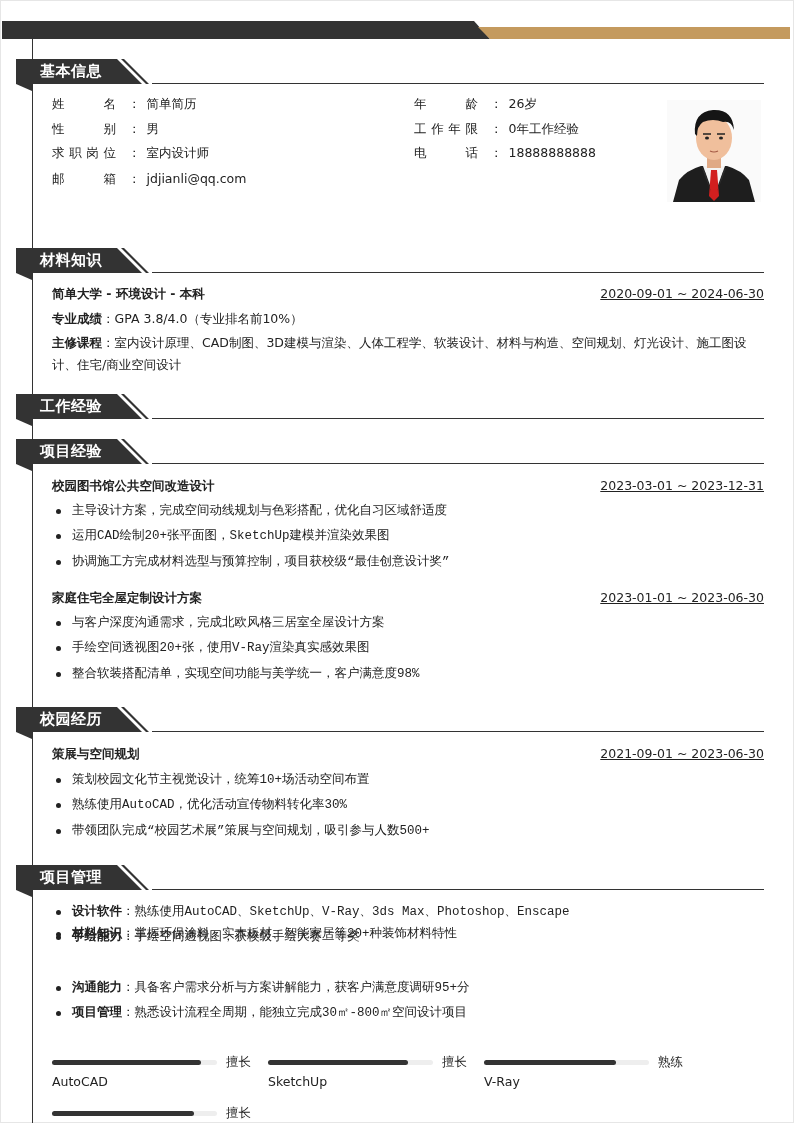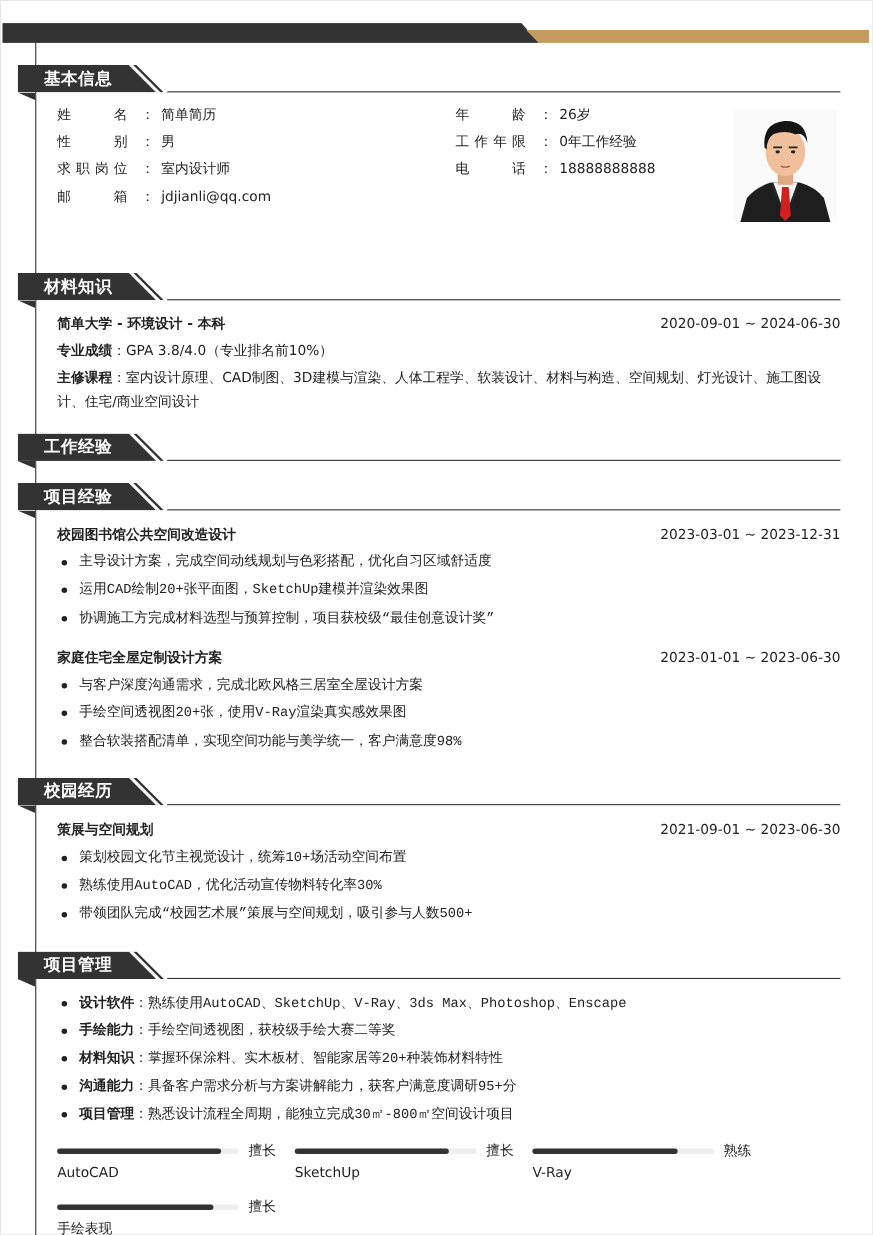--- a/index.html
+++ b/index.html
@@ -60,33 +60,33 @@
     width: 64px; display: flex; justify-content: space-between; margin-right: 12px;
   }
   .info-colon { margin-right: 6px; }
   .avatar {
     position: absolute; left: 667px; top: 100px; width: 94px; height: 102px;
     background: #f7f7f7; overflow: hidden;
   }
   .row {
     position: absolute; left: 52px; width: 712px; line-height: 18px;
   }
-  .row .date { position: absolute; right: 0; top: 0; }
+  .row .date { position: absolute; right: 0; top: 0; text-decoration: underline; }
   .b { font-weight: bold; }
   .bullet {
     position: absolute; left: 52px; width: 712px; line-height: 18px; padding-left: 20px;
     box-sizing: border-box;
     font-family: Liberation Mono, monospace;
   }
   .bullet::before {
     content: ""; position: absolute; left: 4px; top: 7px; width: 5px; height: 5px;
     border-radius: 50%; background: #222;
   }
   .skill {
-    position: absolute; width: 210px; height: 40px;
+    position: absolute; width: 210px; height: 40px; margin-top: 16px;
   }
   .skill-track {
     position: absolute; left: 0; top: 7px; width: 165px; height: 5px;
     background: #eeeeee; border-radius: 3px;
   }
   .skill-fill {
     position: absolute; left: 0; top: 0; height: 5px; background: #333; border-radius: 3px;
   }
   .skill-level { position: absolute; left: 174px; top: 0; line-height: 18px; }
   .skill-name { position: absolute; left: 0; top: 20px; line-height: 18px; }
@@ -273,21 +273,21 @@
   <div class="sh-block"></div>
   <div class="sh-stripe" style="left:101px"></div>
   <div class="sh-stripe" style="left:108px"></div>
   <div class="sh-fold"></div>
   <div class="sh-title">项目管理</div>
   <div class="sh-line"></div>
 </div>
 
 <div class="bullet" style="top:903px"><span class="b">设计软件</span><span>：熟练使用AutoCAD、SketchUp、V-Ray、3ds Max、Photoshop、Enscape</span></div>
 <div class="bullet" style="top:928px"><span class="b">手绘能力</span><span>：手绘空间透视图，获校级手绘大赛二等奖</span></div>
-<div class="bullet" style="top:953px"><span class="b">材料知识</span><span>：掌握环保涂料、实木板材、智能家居等20+种装饰材料特性</span></div>
+<div class="bullet" style="top:925px"><span class="b">材料知识</span><span>：掌握环保涂料、实木板材、智能家居等20+种装饰材料特性</span></div>
 <div class="bullet" style="top:979px"><span class="b">沟通能力</span><span>：具备客户需求分析与方案讲解能力，获客户满意度调研95+分</span></div>
 <div class="bullet" style="top:1004px"><span class="b">项目管理</span><span>：熟悉设计流程全周期，能独立完成30㎡-800㎡空间设计项目</span></div>
 
 <div class="skill" style="left:52px; top:1037px">
   <div class="skill-track">
       <div class="skill-fill" style="width:90%"></div>
     </div>
   <span class="skill-level">擅长</span>
   <span class="skill-name">AutoCAD</span>
 </div>

